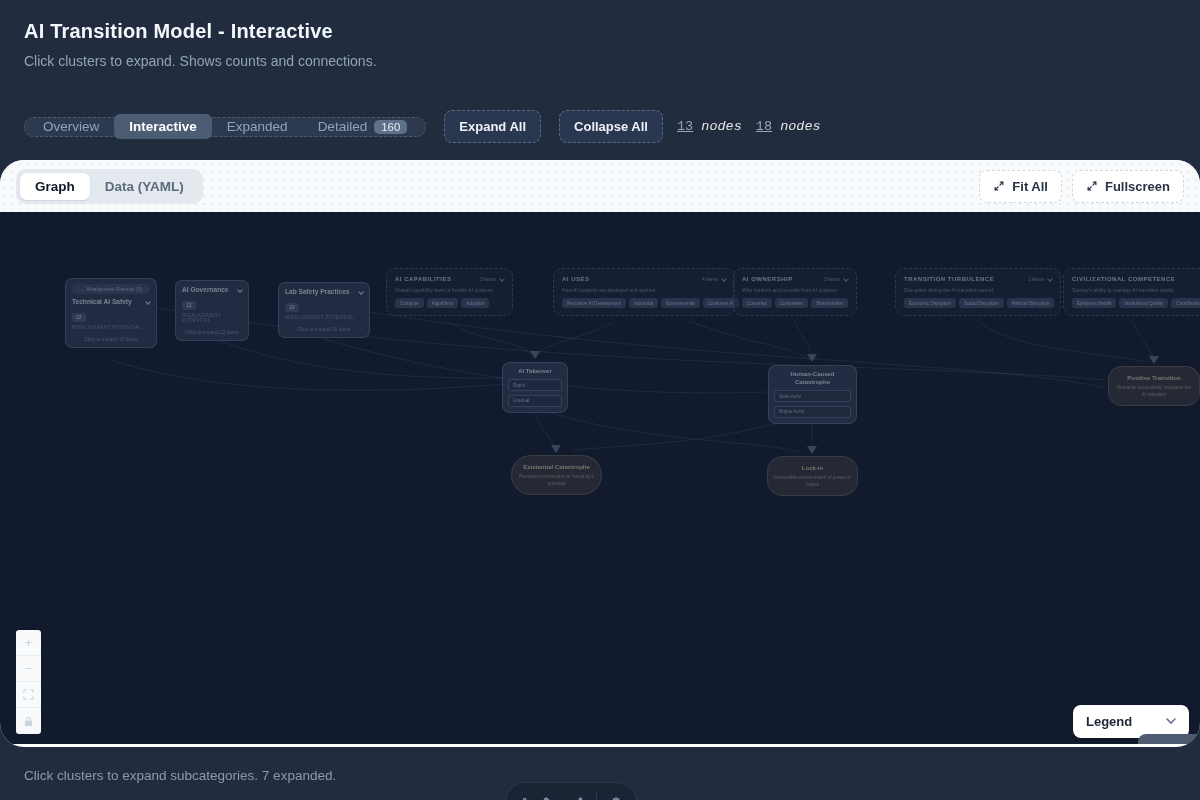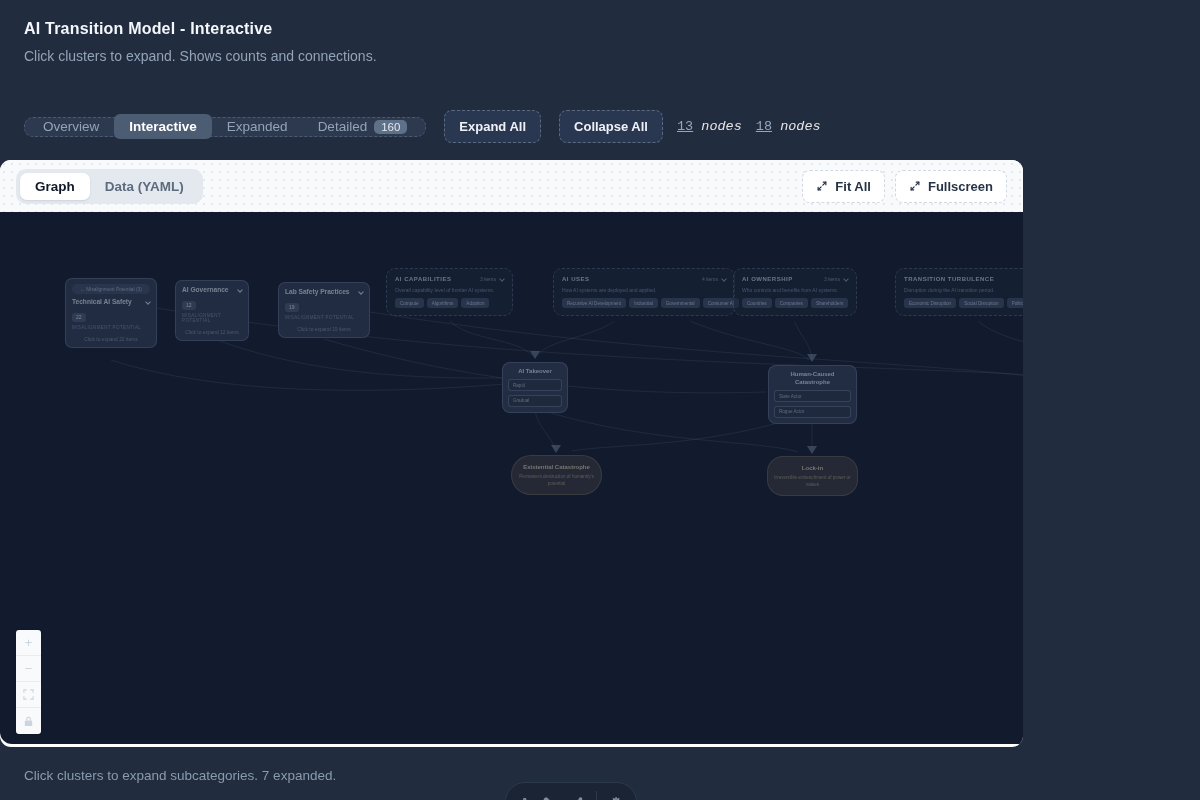--- a/index.html
+++ b/index.html
@@ -5,37 +5,37 @@
   * { margin:0; padding:0; box-sizing:border-box; }
   html,body { width:1200px; height:800px; overflow:hidden; }
   body {
     font-family:"Liberation Sans", sans-serif;
     background:#212c3f;
     position:relative;
     color:#e8edf4;
   }
   
   .hdr { padding:20px 24px 0 24px; }
-  .hdr h1 { font-size:16px; font-weight:700; color:#f4f7fb; letter-spacing:.2px; }
+  .hdr h1 { font-size:20px; font-weight:700; color:#f4f7fb; letter-spacing:.2px; }
   .hdr .sub { margin-top:10px; font-size:14px; color:#93a3b8; }
 
   
   .tbar { position:absolute; top:109px; left:24px; right:24px; height:35px; display:flex; align-items:center; }
   .seg { display:flex; align-items:center; background:#2c394e; border:1px dashed #4a5a71; border-radius:9px; padding:3px; height:20px; }
   .seg .tab { font-size:13.5px; color:#94a3b8; padding:5px 15px; border-radius:6px; cursor:pointer; display:flex; align-items:center; gap:7px; white-space:nowrap; }
   .seg .tab.active { background:#4c5c73; color:#ffffff; font-weight:700; }
   .seg .badge { background:#5f7089; color:#e2e8f0; font-size:11.5px; border-radius:5px; padding:1px 7px; }
   .btn-dark { background:#2a3750; border:1px dashed #5a6a81; border-radius:8px; color:#eef2f7; font-size:13px; font-weight:700; padding:8px 14px; margin-left:18px; cursor:pointer; font-family:"Liberation Sans",sans-serif; }
   .stats { font-family:"Liberation Mono", monospace; font-size:13.5px; margin-left:14px; white-space:nowrap; }
   .stats .num { color:#97a6ba;text-decoration:underline; }
   .stats .lab { color:#e5e5e5;font-style:italic; }
   .btn-blue { background:#2d3f5c; border:none; border-radius:8px; color:#64a2f6; font-size:13.5px; font-weight:700; padding:9px 16px; margin-left:14px; cursor:pointer; font-family:"Liberation Sans",sans-serif; }
 
   
-  .panel { position:absolute; top:160px; left:0; width:1023px; height:587px; background:#ffffff; border-radius:11px; overflow:hidden; }
+  .panel { position:absolute; top:160px; left:0; width:1200px; height:587px; background:#ffffff; border-radius:24px; overflow:hidden; }
   .pbar { height:52px; background:#f8fafc; background-image:radial-gradient(#e3e9f0 1px, transparent 1px); background-size:8px 8px; display:flex; align-items:center; justify-content:space-between; padding:0 16px; }
   .pills { background:#e4e9ef; border-radius:10px; padding:4px; display:flex; }
   .pill { font-size:13.5px; padding:6px 15px; border-radius:7px; color:#5d6b7e; font-weight:600; cursor:pointer; }
   .pill.active { background:#ffffff; color:#101828; font-weight:700; box-shadow:0 1px 2px rgba(16,24,40,.1); }
   .pacts { display:flex; gap:10px; }
   .btn-lite { display:flex; align-items:center; gap:7px; background:#fff; border:1px dashed #cfd8e3; border-radius:8px; color:#273346; font-size:13px; font-weight:700; padding:8px 13px; cursor:pointer; font-family:"Liberation Sans",sans-serif; }
   .btn-lite svg { display:block; }
 
   
   .canvas { position:absolute; top:52px; left:0; width:1200px; height:532px; background:#121b2e; border-radius:0 0 12px 12px; overflow:hidden; }

